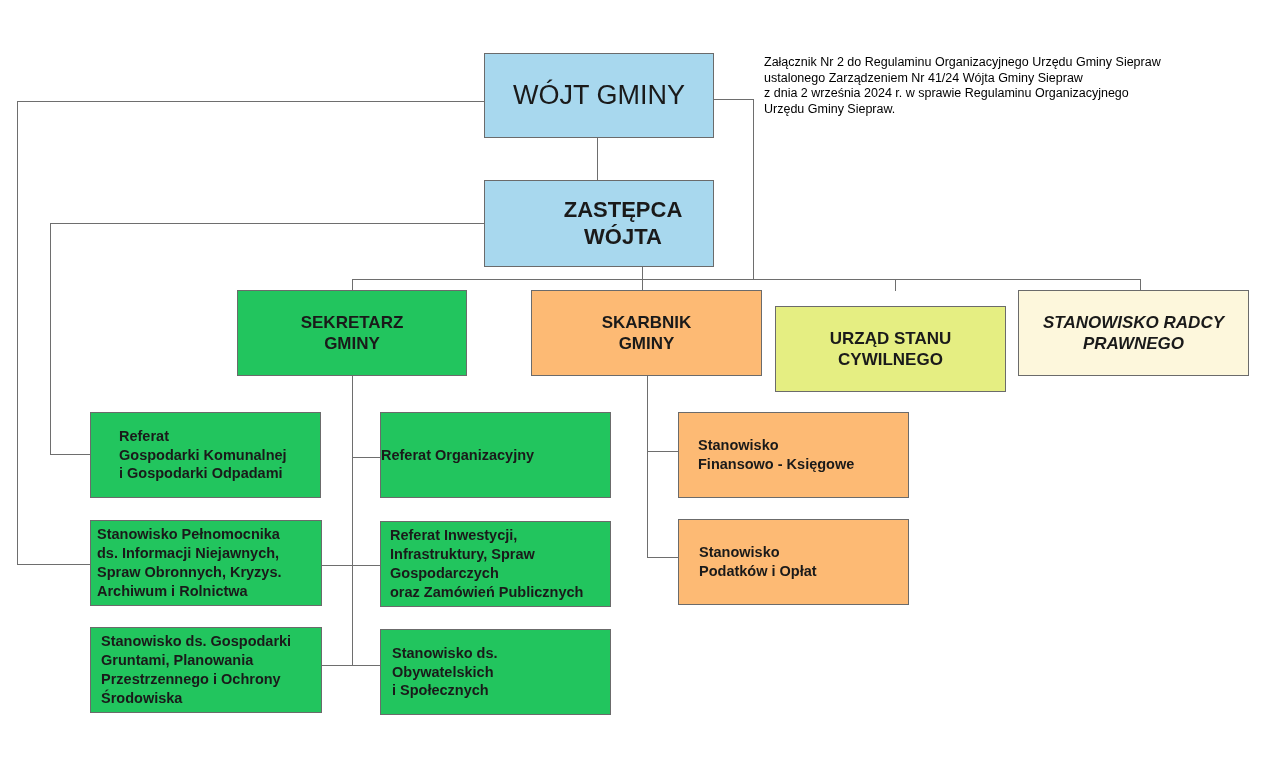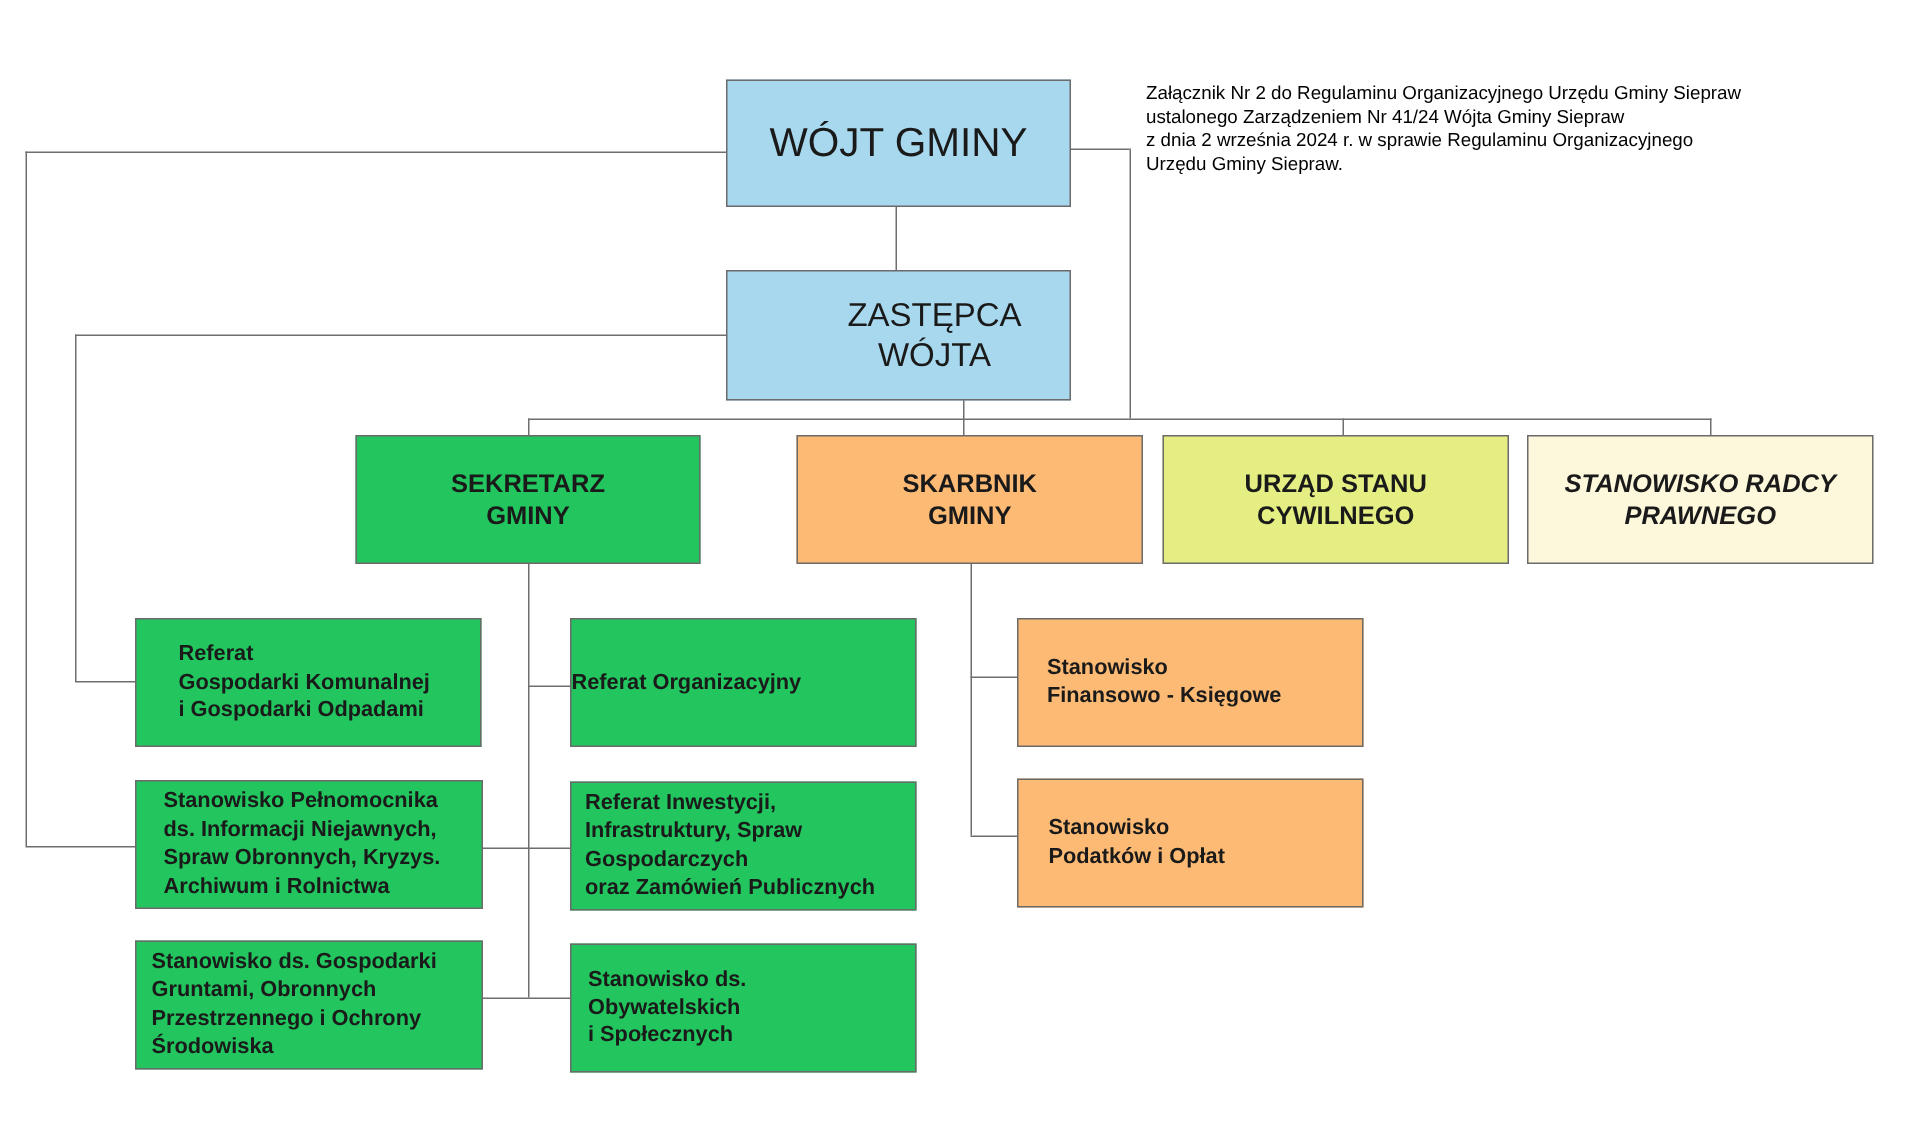--- a/index.html
+++ b/index.html
@@ -6,21 +6,21 @@
   body { width:1280px; height:758px; position:relative; overflow:hidden; font-family:"Liberation Sans", sans-serif; color:#1a1a1a; }
   .box { position:absolute; box-sizing:border-box; border:1px solid #6b6b6b; display:flex; }
   .box.center { align-items:center; justify-content:center; text-align:center; }
   .box.left { align-items:center; justify-content:flex-start; text-align:left; }
   .blue { background:#a8d8ee; }
   .yellow { background:#22c55e; }
   .orange { background:#fdba74; }
   .lime { background:#e5ee82; }
   .cream { background:#fdf7dc;font-style:italic; }
   .title-big { font-size:27px; font-weight:normal; line-height:1.1; }
-  .title-mid { font-size:22px; font-weight:normal; line-height:1.2;margin-left:48px; }
+  .title-mid { font-size:22px; font-weight:bold; line-height:1.2;margin-left:48px; }
   .title-bold { font-size:17px; font-weight:bold; line-height:1.25; }
   .unit { font-size:14.5px; font-weight:bold; line-height:1.3; white-space:pre-line; }
   .line { position:absolute; background:#6e6e6e; }
   .h { height:1px; }
   .v { width:1px; }
   .note { position:absolute; left:764px; top:55px; font-size:12.5px; line-height:1.25; color:#000000; white-space:pre-line; }
   .txt { white-space:pre-line;text-align:center; }
 </style>
 </head>
 <body>
@@ -67,43 +67,43 @@
 </div>
 
 <div class="box center yellow" style="left:237px; top:290px; width:230px; height:86px;">
   <span class="title-bold txt">SEKRETARZ
 GMINY</span>
 </div>
 <div class="box center orange" style="left:531px; top:290px; width:231px; height:86px;">
   <span class="title-bold txt">SKARBNIK
 GMINY</span>
 </div>
-<div class="box center lime" style="left:775px; top:290px; width:231px; height:86px;">
+<div class="box center lime" style="left:775px; top:306px; width:231px; height:86px;">
   <span class="title-bold txt">URZĄD STANU
 CYWILNEGO</span>
 </div>
 <div class="box center cream" style="left:1018px; top:290px; width:231px; height:86px;">
   <span class="title-bold txt">STANOWISKO RADCY
 PRAWNEGO</span>
 </div>
 
 <div class="box left yellow" style="left:90px; top:412px; width:231px; height:86px; padding-left:28px;">
   <span class="unit">Referat
 Gospodarki Komunalnej
 i Gospodarki Odpadami</span>
 </div>
-<div class="box left yellow" style="left:90px; top:520px; width:232px; height:86px; padding-left:18px;">
+<div class="box left yellow" style="left:90px; top:520px; width:232px; height:86px; padding-left:6px;">
   <span class="unit">Stanowisko Pełnomocnika
 ds. Informacji Niejawnych,
 Spraw Obronnych, Kryzys.
 Archiwum i Rolnictwa</span>
 </div>
 <div class="box left yellow" style="left:90px; top:627px; width:232px; height:86px; padding-left:10px;">
   <span class="unit">Stanowisko ds. Gospodarki
-Gruntami, Obronnych
+Gruntami, Planowania
 Przestrzennego i Ochrony
 Środowiska</span>
 </div>
 
 <div class="box left yellow" style="left:380px; top:412px; width:231px; height:86px; ">
   <span class="unit">Referat Organizacyjny</span>
 </div>
 <div class="box left yellow" style="left:380px; top:521px; width:231px; height:86px; padding-left:9px;">
   <span class="unit">Referat Inwestycji,
 Infrastruktury, Spraw

